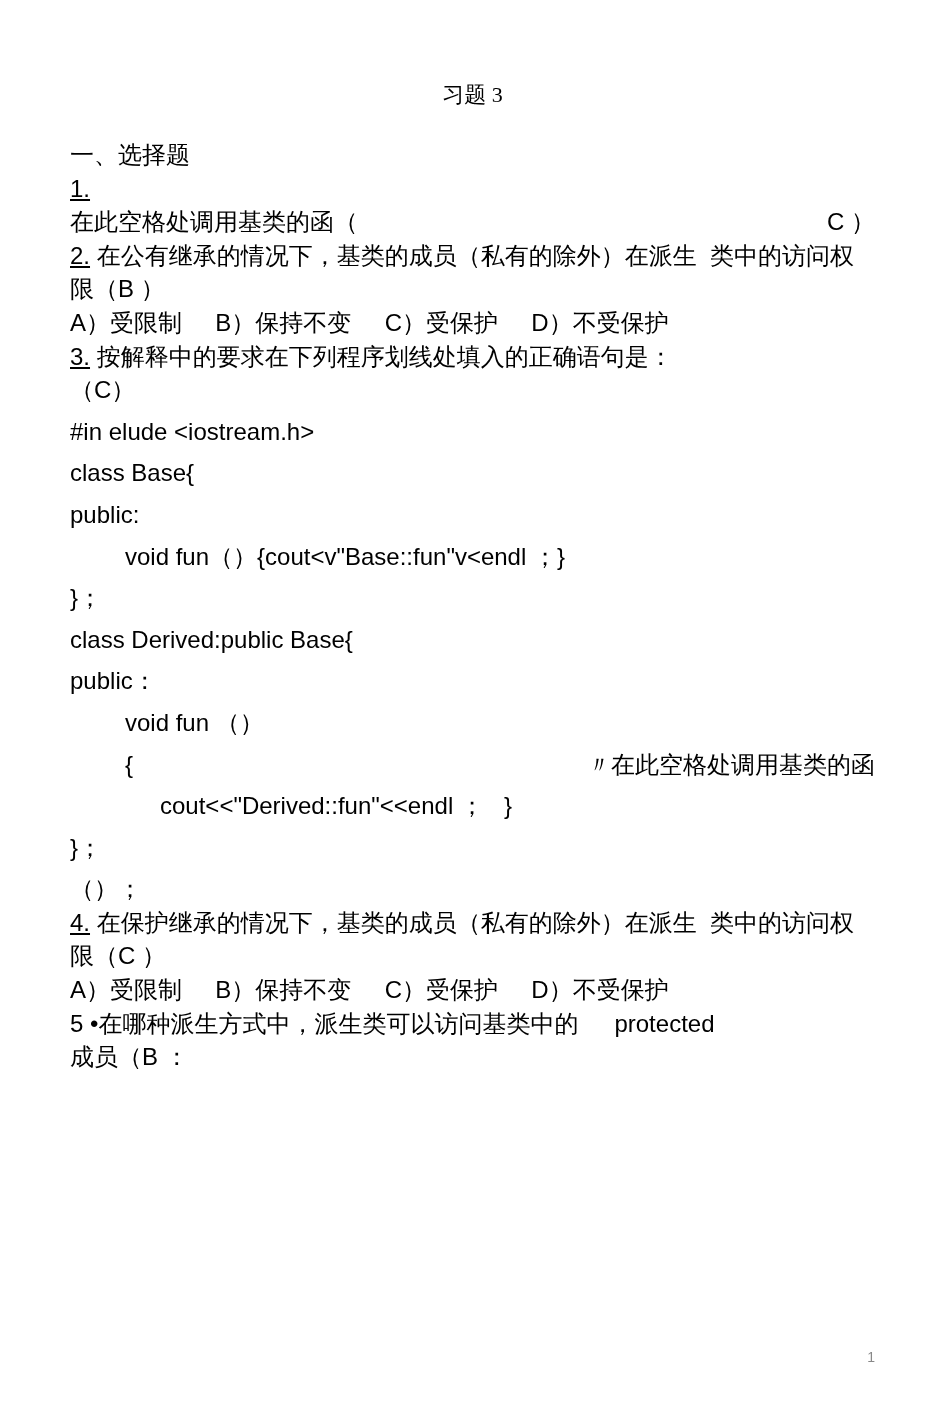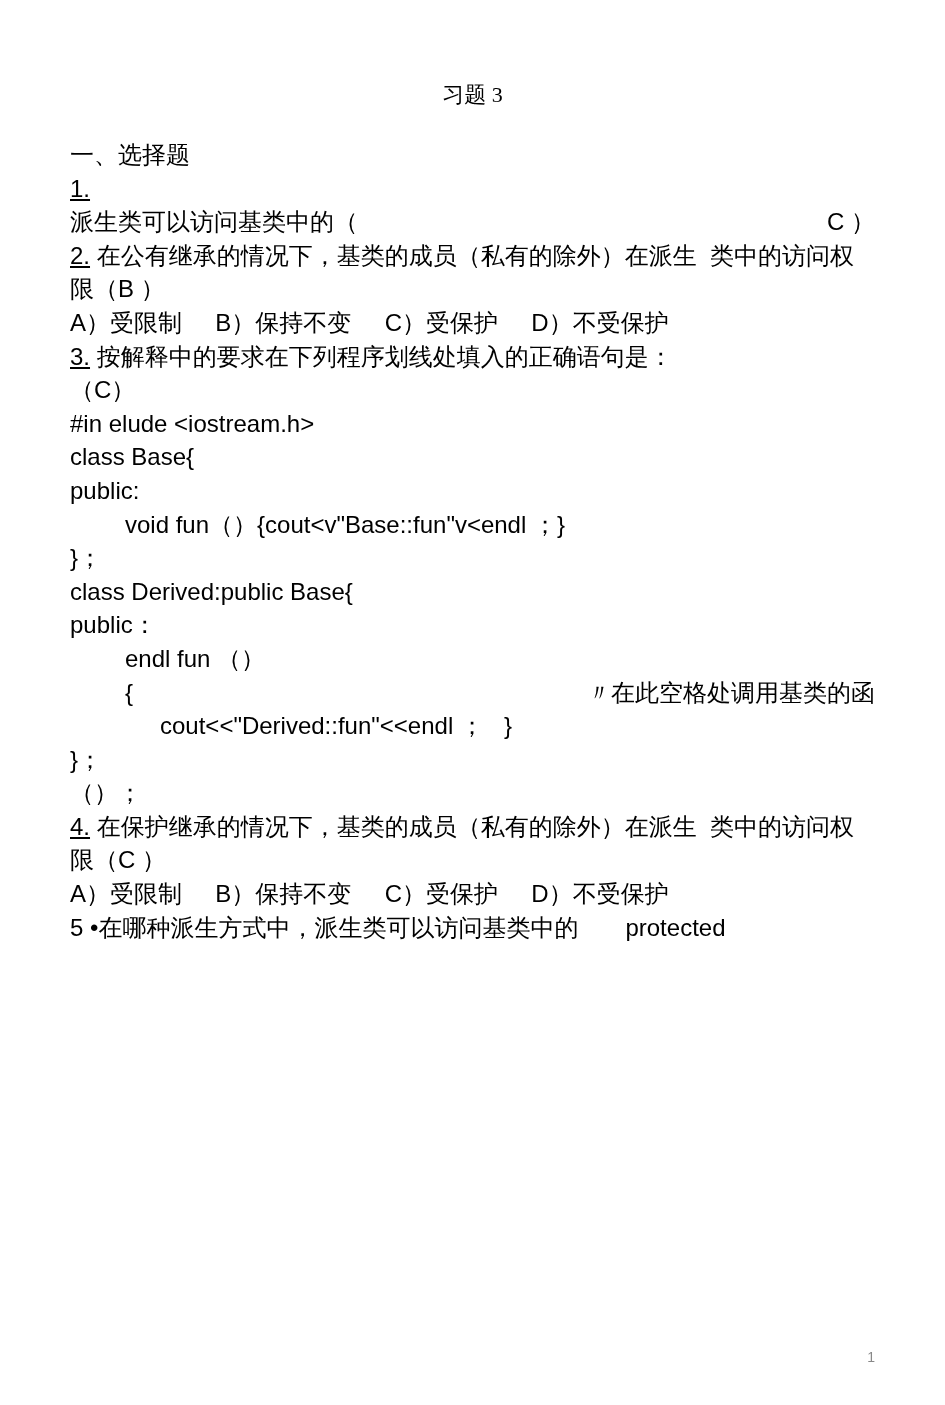--- a/index.html
+++ b/index.html
@@ -28,20 +28,21 @@
     }
     .line {
       margin: 0;
       white-space: pre-wrap;
     }
     .underline {
       text-decoration: underline;
     }
     .code-font {
       font-family: Arial, sans-serif;
+      margin-top: 8px;
     }
     .indent1 {
       padding-left: 55px;
     }
     .indent2 {
       padding-left: 90px;
     }
     .page-num {
       position: absolute;
       bottom: 40px;
@@ -50,67 +51,68 @@
       color: #888;
     }
     .q1-row {
       display: flex;
       justify-content: space-between;
     }
     .q5-row {
       display: flex;
     }
     .gap-word {
-      margin-left: 47px;
+      margin-left: 36px;
     }
   </style>
 </head>
 <body>
 
 <div class="title">习题 3</div>
 
 <div class="content">
 
   <div class="line">一、选择题</div>
 
   <div class="line q1-row">
     <span><span class="underline">1.</span></span>
   </div>
   <div class="line q1-row">
-    <span>派生类可以访问基类中的（</span>
+    <span>在此空格处调用基类的函（</span>
     <span>C ）</span>
   </div>
 
   <div class="line"><span class="underline">2.</span><span> 在公有继承的情况下，基类的成员（私有的除外）在派生  类中的访问权限（B ）</span></div>
   <div class="line">A）受限制     B）保持不变     C）受保护     D）不受保护</div>
 
   <div class="line"><span class="underline">3.</span><span> 按解释中的要求在下列程序划线处填入的正确语句是：</span></div>
   <div class="line">（C）</div>
 
   <div class="line code-font">#in elude &lt;iostream.h&gt;</div>
   <div class="line code-font">class Base{</div>
   <div class="line code-font">public:</div>
   <div class="line code-font indent1">void fun（）{cout&lt;v"Base::fun"v&lt;endl ；}</div>
   <div class="line code-font">}；</div>
   <div class="line code-font">class Derived:public Base{</div>
   <div class="line code-font">public：</div>
-  <div class="line code-font indent1">endl fun （）</div>
+  <div class="line code-font indent1">void fun （）</div>
   <div class="line code-font indent1" style="display:flex;">
     <span>{</span>
     <span style="flex:1;"></span>
     <span>〃在此空格处调用基类的函</span>
   </div>
   <div class="line code-font indent2">cout&lt;&lt;"Derived::fun"&lt;&lt;endl ；   }</div>
   <div class="line code-font">}；</div>
 
   <div class="line code-font">（）；</div>
 
   <div class="line"><span class="underline">4.</span><span> 在保护继承的情况下，基类的成员（私有的除外）在派生  类中的访问权限（C ）</span></div>
   <div class="line">A）受限制     B）保持不变     C）受保护     D）不受保护</div>
 
   <div class="line q5-row">
     <span>5 •在哪种派生方式中，派生类可以访问基类中的</span>
     <span class="gap-word">protected</span>
   </div>
+  <div class="line">成员（B ：</div>
 
 </div>
 
 <div class="page-num">1</div>
 
 </body></html>

